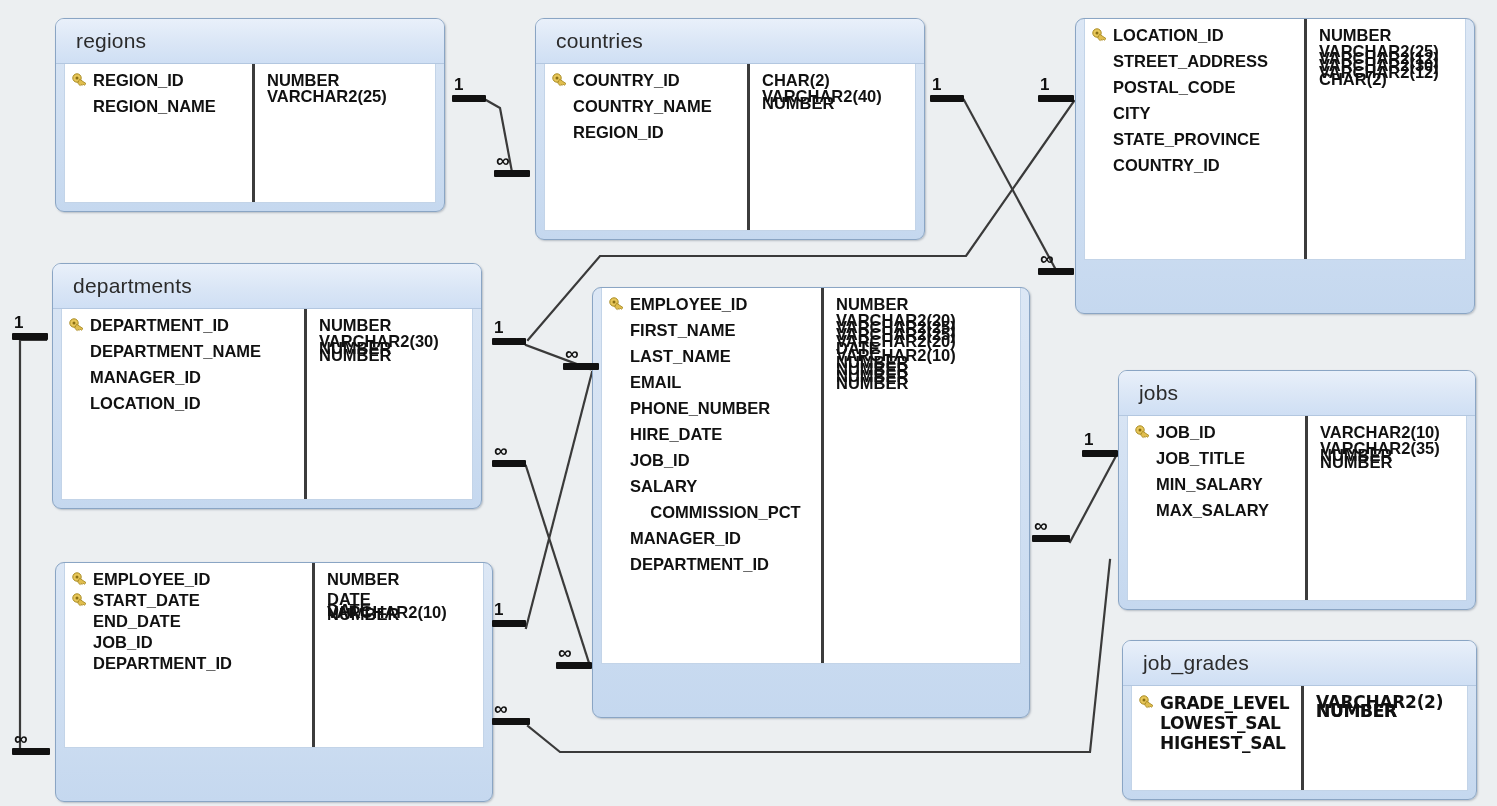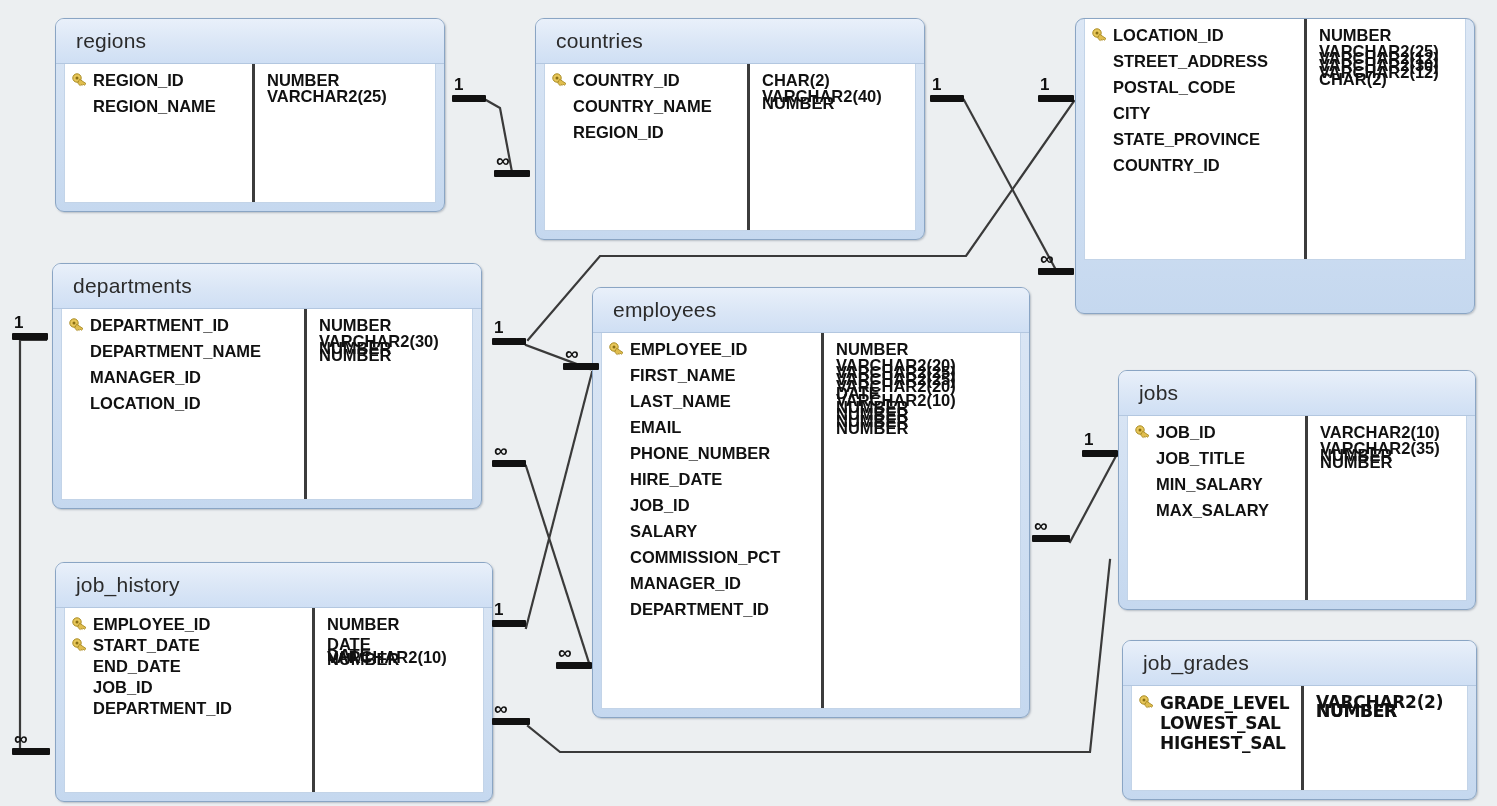--- a/index.html
+++ b/index.html
@@ -262,21 +262,20 @@
           </div>
           <div class="col-types">
             <div class="typ" style="margin-bottom: 7px; height: 18px; line-height: 18px;">NUMBER</div>
             <div class="typ" style="margin-bottom: 7px; height: 0px; line-height: 0px;">VARCHAR2(30)</div>
             <div class="typ" style="margin-bottom: 7px; height: 0px; line-height: 0px;">NUMBER</div>
             <div class="typ" style="margin-bottom: 7px; height: 0px; line-height: 0px;">NUMBER</div>
           </div>
         </div>
       </div>
       <div class="table-box" style="left: 592px; top: 287px; width: 438px; height: 431px;">
-        <div class="table-title">employees</div>
         <div class="table-body">
           <div class="col-names" style="width: 222px;">
             <div class="fld" style="margin-bottom: 7px;">
               <span class="keyslot">
                 <svg width="17" height="17" viewBox="0 0 17 17" aria-hidden="true">
                   <circle cx="6" cy="5" r="4.2" fill="#e8c75a" stroke="#a88a22" stroke-width="1"></circle>
                   <circle cx="6" cy="5" r="1.5" fill="#8a6f14"></circle>
                   <path d="M8.6 6.2 L15 10.6 L13.4 12.2 L12.2 11.3 L11.2 12.4 L10.1 11.5 L9.2 12.6 L6.6 10.1 Z" fill="#e0bd4e" stroke="#a88a22" stroke-width=".9" stroke-linejoin="round"></path>
                 </svg>
               </span>
@@ -303,21 +302,21 @@
               <span>HIRE_DATE</span>
             </div>
             <div class="fld" style="margin-bottom: 7px;">
               <span class="keyslot"></span>
               <span>JOB_ID</span>
             </div>
             <div class="fld" style="margin-bottom: 7px;">
               <span class="keyslot"></span>
               <span>SALARY</span>
             </div>
-            <div class="fld" style="margin-bottom: 7px;">
+            <div class="fld" style="margin-bottom: 7px; justify-content: center;">
               <span class="keyslot"></span>
               <span>COMMISSION_PCT</span>
             </div>
             <div class="fld" style="margin-bottom: 7px;">
               <span class="keyslot"></span>
               <span>MANAGER_ID</span>
             </div>
             <div class="fld" style="margin-bottom: 7px;">
               <span class="keyslot"></span>
               <span>DEPARTMENT_ID</span>
@@ -367,21 +366,20 @@
           </div>
           <div class="col-types">
             <div class="typ" style="margin-bottom: 7px; height: 18px; line-height: 18px;">VARCHAR2(10)</div>
             <div class="typ" style="margin-bottom: 7px; height: 0px; line-height: 0px;">VARCHAR2(35)</div>
             <div class="typ" style="margin-bottom: 7px; height: 0px; line-height: 0px;">NUMBER</div>
             <div class="typ" style="margin-bottom: 7px; height: 0px; line-height: 0px;">NUMBER</div>
           </div>
         </div>
       </div>
       <div class="table-box" style="left: 55px; top: 562px; width: 438px; height: 240px;">
-        <div class="table-title">job_history</div>
         <div class="table-body">
           <div class="col-names" style="width: 250px;">
             <div class="fld" style="margin-bottom: 2px;">
               <span class="keyslot">
                 <svg width="17" height="17" viewBox="0 0 17 17" aria-hidden="true">
                   <circle cx="6" cy="5" r="4.2" fill="#e8c75a" stroke="#a88a22" stroke-width="1"></circle>
                   <circle cx="6" cy="5" r="1.5" fill="#8a6f14"></circle>
                   <path d="M8.6 6.2 L15 10.6 L13.4 12.2 L12.2 11.3 L11.2 12.4 L10.1 11.5 L9.2 12.6 L6.6 10.1 Z" fill="#e0bd4e" stroke="#a88a22" stroke-width=".9" stroke-linejoin="round"></path>
                 </svg>
               </span>

